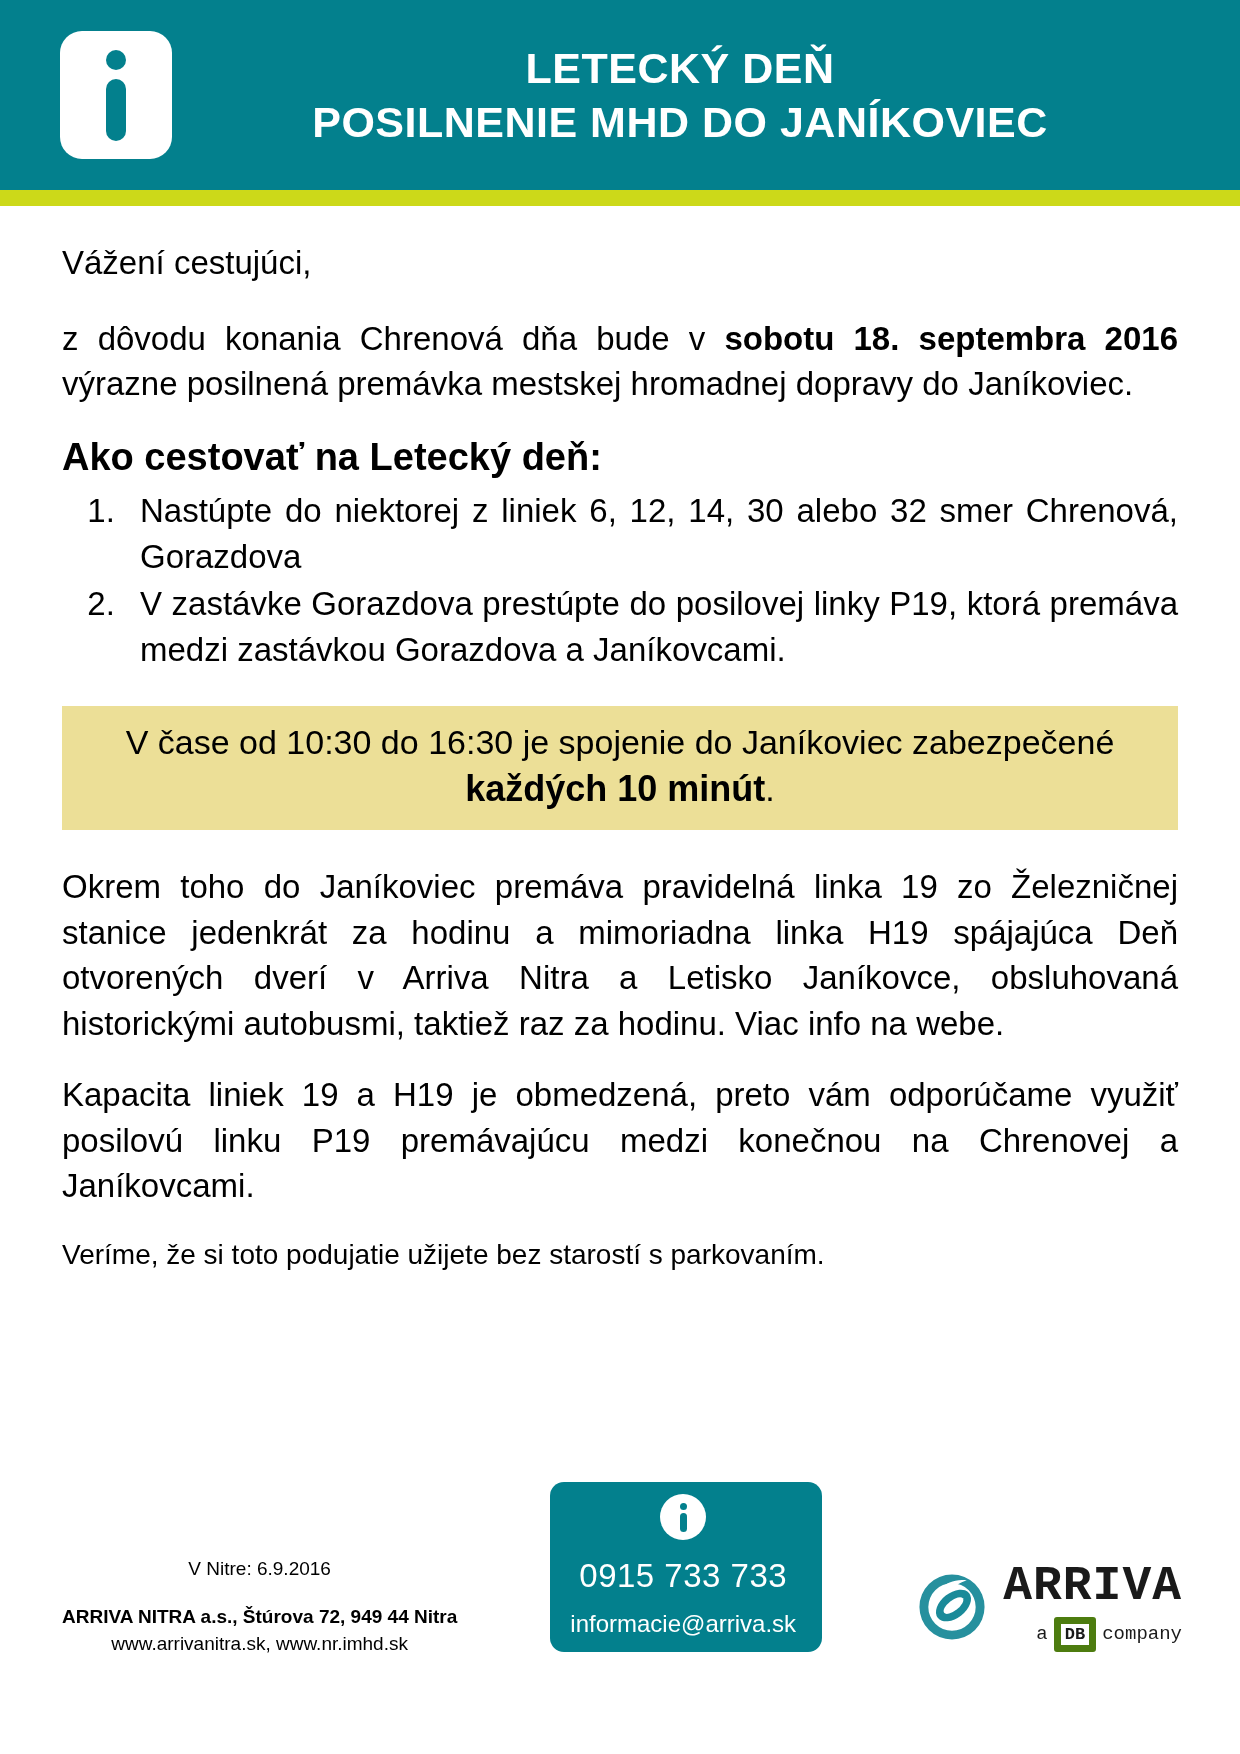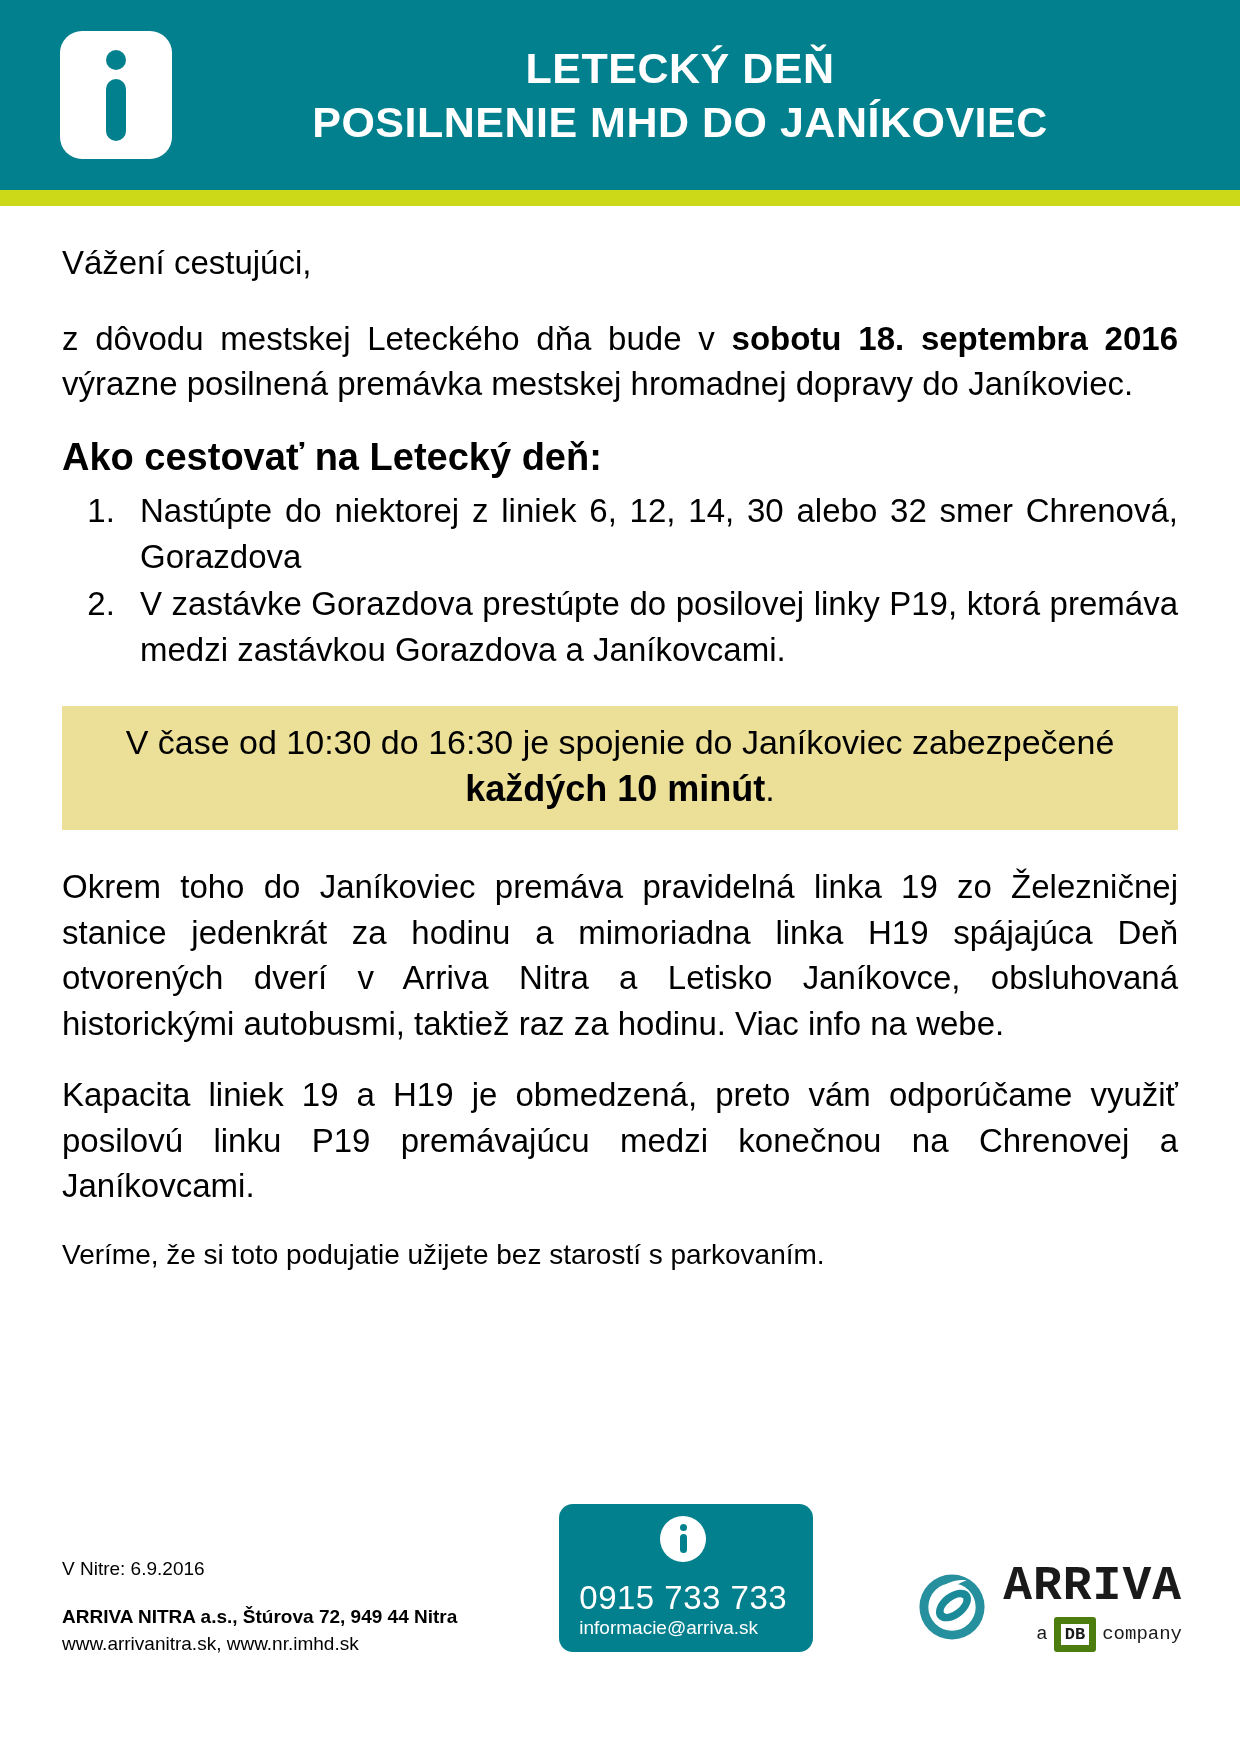--- a/index.html
+++ b/index.html
@@ -125,20 +125,21 @@
 
   
   .footer {
     position: absolute;
     left: 0; right: 0;
     bottom: 96px;
     padding: 0 58px 0 62px;
     display: flex;
     align-items: flex-end;
     justify-content: space-between;
+    text-align: center;
   }
   .footer-left { font-size: 19px; line-height: 1.45; }
   .footer-left .place-date { margin-bottom: 20px; display: block; }
   .footer-left .company { font-weight: bold; display: block; }
   .footer-left .webs { display: block; }
 
   .contact-badge {
     background: #03808d;
     border-radius: 14px;
     padding: 12px 26px 14px 20px;
@@ -160,21 +161,21 @@
     gap: 3px;
   }
   .contact-icon .cdot {
     width: 7px; height: 7px; border-radius: 50%; background: #03808d;
   }
   .contact-icon .cstem {
     width: 7px; height: 19px; border-radius: 4px; background: #03808d;
   }
   .contact-text { color: #ffffff; line-height: 1.12; }
   .contact-phone { font-size: 33px; letter-spacing: 0.5px; }
-  .contact-email { font-size: 19px; }
+  .contact-email { font-size: 24px; margin-top: 16px; }
 
   .logo {
     display: flex;
     align-items: center;
     gap: 14px;
     margin-bottom: 6px;
   }
   .logo-mark { width: 74px; height: 74px; flex: 0 0 auto; }
   .logo-words { display: flex; flex-direction: column; align-items: flex-end; font-family: Liberation Mono, monospace; }
   .logo-name {
@@ -215,21 +216,21 @@
     <div class="line">LETECKÝ DEŇ</div>
     <div class="line">POSILNENIE MHD DO JANÍKOVIEC</div>
   </div>
 </div>
 <div class="accent-bar"></div>
 
 <div class="content">
 
   <p class="greeting">Vážení cestujúci,</p>
 
-  <p class="para"><span>z dôvodu mestskej Leteckého dňa bude v </span><span class="b">sobotu 18. septembra 2016</span><span> výrazne posilnená premávka mestskej hromadnej dopravy do Janíkoviec.</span></p>
+  <p class="para"><span>z dôvodu konania Chrenová dňa bude v </span><span class="b">sobotu 18. septembra 2016</span><span> výrazne posilnená premávka mestskej hromadnej dopravy do Janíkoviec.</span></p>
 
   <h2 class="section-title">Ako cestovať na Letecký deň:</h2>
 
   <ol class="steps">
     <li>Nastúpte do niektorej z liniek 6, 12, 14, 30 alebo 32 smer Chrenová, Gorazdova</li>
     <li>V zastávke Gorazdova prestúpte do posilovej linky P19, ktorá premáva medzi zastávkou Gorazdova a Janíkovcami.</li>
   </ol>
 
   <div class="highlight-box"><span>V čase od 10:30 do 16:30 je spojenie do Janíkoviec zabezpečené </span><span class="strong">každých 10 minút</span><span>.</span></div>
 

